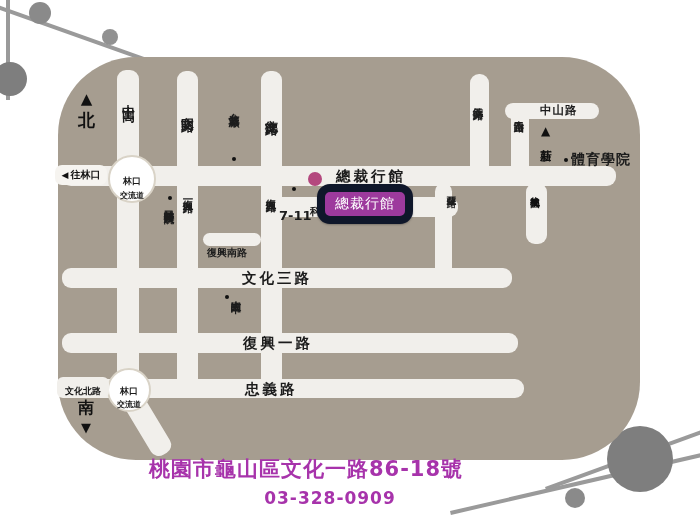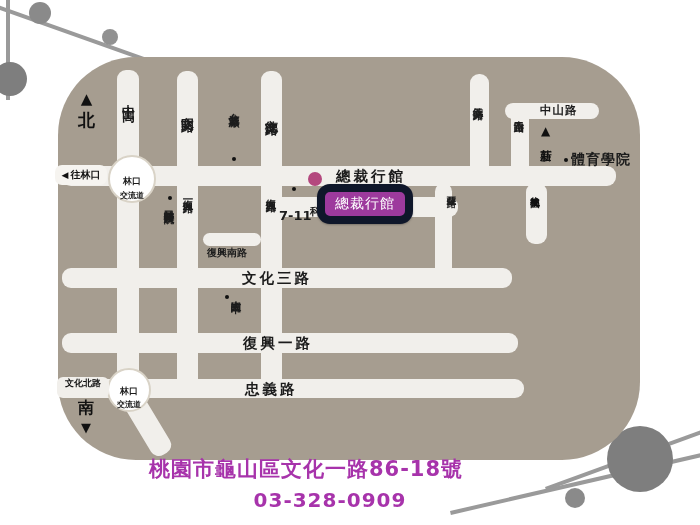--- a/index.html
+++ b/index.html
@@ -22,28 +22,28 @@
   #badge{position:absolute;left:317px;top:184px;width:80px;height:24px;background:#9d3a9d;
        border:8px solid #0f172a;border-radius:13px;color:#ffffff;font-weight:normal;font-size:14px;
        display:flex;align-items:center;justify-content:center;letter-spacing:1px;z-index:4;
        box-shadow:0 1px 2px rgba(0,0,0,.25);}
   #venue-dot{position:absolute;left:308px;top:172px;width:14px;height:14px;border-radius:50%;
        background:#b4487e;z-index:4;}
   #tolinkou{position:absolute;left:55px;top:165px;width:52px;height:20px;background:#f6f4f0;
        border-radius:7px;display:flex;align-items:center;justify-content:center;gap:2px;
        font-weight:bold;color:#111;z-index:3;}
   #wenhua-north-box{position:absolute;left:57px;top:377px;width:52px;height:21px;background:#f1efeb;
-       border-radius:6px;display:flex;align-items:flex-start;justify-content:center;
+       border-radius:6px;display:flex;align-items:flex-end;justify-content:center;
        font-size:9px;font-weight:bold;color:#111;z-index:3;}
   .compass{position:absolute;display:flex;flex-direction:column;align-items:center;color:#111;
        font-weight:bold;z-index:3;}
   #footer{position:absolute;left:0;top:455px;width:612px;text-align:center;color:#a733ab;
        font-weight:bold;z-index:2;}
   #footer .addr{font-size:21px;letter-spacing:1px;}
-  #footer .phone{font-size:20px;margin-top:5px;letter-spacing:1px;margin-left:48px;}
+  #footer .phone{font-size:17px;margin-top:5px;letter-spacing:1px;margin-left:48px;}
 </style>
 </head>
 <body>
 
 <div id="stage">
 
   <div class="decor-line" style="left:-5px;top:4px;width:162px;height:4px;transform:rotate(19.6deg);transform-origin:0 0;"></div>
   <div class="decor-line" style="left:6px;top:0;width:4px;height:100px;"></div>
   <div class="decor-circle" style="left:29px;top:2px;width:22px;height:22px;"></div>
   <div class="decor-circle" style="left:102px;top:29px;width:16px;height:16px;background:#919191;"></div>

